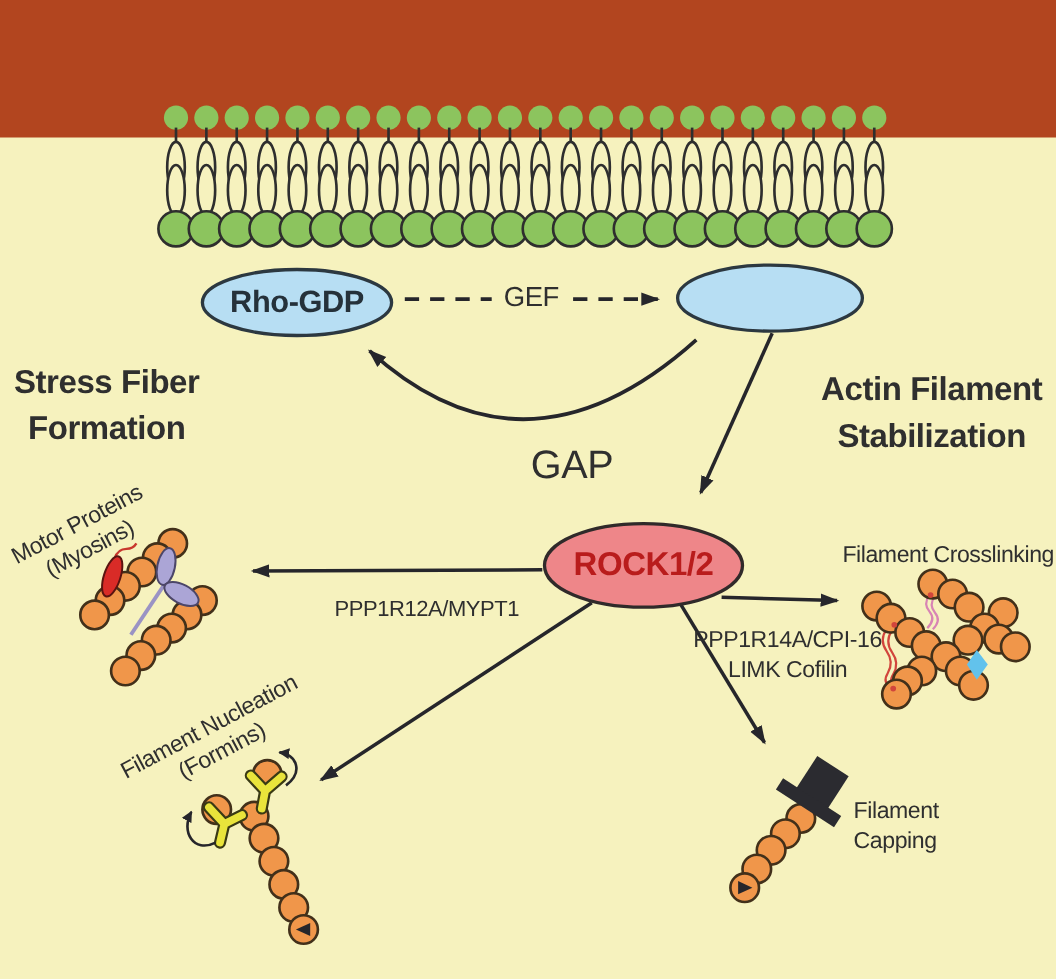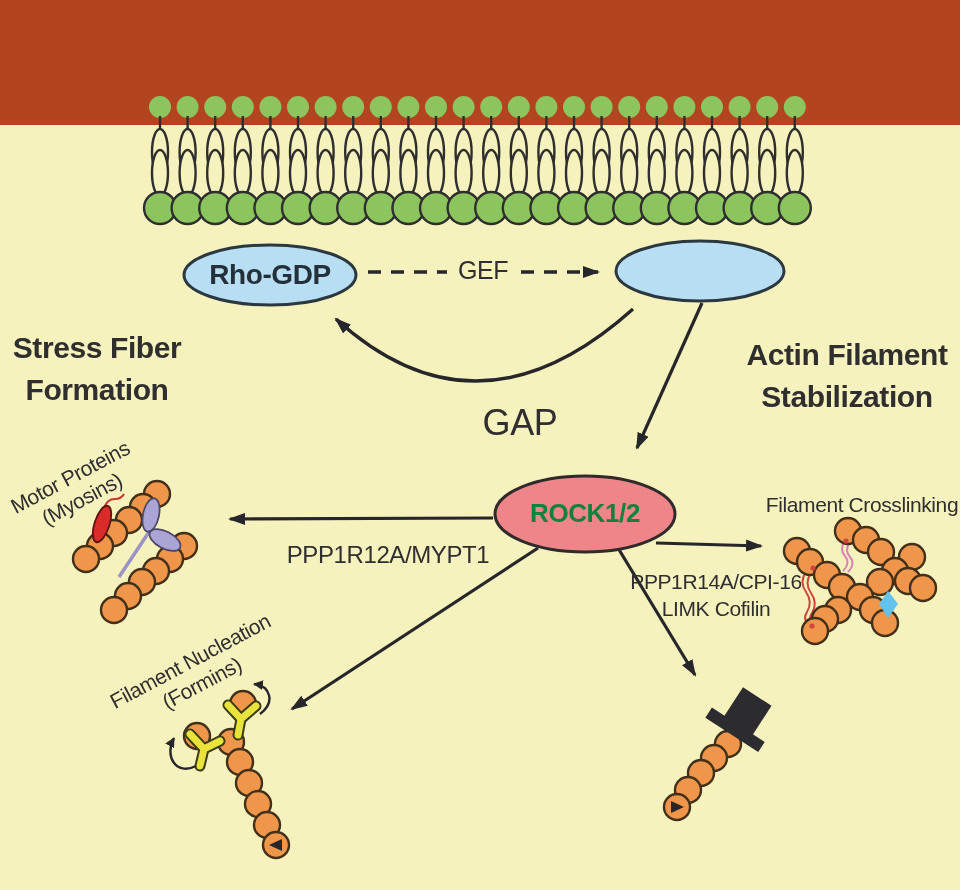--- a/index.html
+++ b/index.html
@@ -3,24 +3,24 @@
 <meta charset="utf-8">
 <style>
   html,body{margin:0;padding:0;}
   body{width:960px;height:890px;overflow:hidden;font-family:"Liberation Sans",sans-serif;}
   .stage{position:relative;width:960px;height:890px;background:var(--background,#F6F2BE);}
   svg{position:absolute;left:0;top:0;}
   .lbl{position:absolute;transform:translate(-50%,-50%);white-space:pre-line;color:var(--text-dark,#2F2F2F);
        text-align:center;line-height:1.28;letter-spacing:-0.4px;}
   .h1{font-size:30px;font-weight:bold;line-height:1.4;}
   .node{font-size:28px;font-weight:bold;color:#25313a;}
-  .rock{font-size:26px;font-weight:bold;color:#15803d;}
+  .rock{font-size:30px;font-weight:bold;color:#b91c1c;}
   .gef{font-size:25px;}
   .gap{font-size:36px;}
-  .mid{font-size:24px;}
+  .mid{font-size:20px;}
   .sm{font-size:21px;}
   .rot{transform:translate(-50%,-50%) rotate(-28deg);line-height:1.2;}
   .left-align{transform:none;text-align:left;line-height:1.3;}
 </style>
 </head>
 <body>
 
 <div class="stage">
 
   <svg width="960" height="890" viewBox="0 0 960 890">
@@ -279,17 +279,19 @@
   <div class="lbl node" style="left:270px;top:275px;">Rho-GDP</div>
   <div class="lbl rock" style="left:585px;top:514px;">ROCK1/2</div>
 
   <div class="lbl gef" style="left:483px;top:270px;">GEF</div>
   <div class="lbl gap" style="left:487px;top:423px;margin-left:33px;">GAP</div>
   <div class="lbl mid" style="left:388px;top:555px;width:260px;">PPP1R12A/MYPT1</div>
   <div class="lbl sm" style="left:716px;top:596px;width:200px;">PPP1R14A/CPI-16
 LIMK Cofilin</div>
 
   <div class="lbl sm" style="left:862px;top:505px;width:220px;">Filament Crosslinking</div>
+  <div class="lbl sm left-align" style="left:776px;top:724px;">Filament
+Capping</div>
   <div class="lbl sm rot" style="left:76px;top:488px;width:170px;">Motor Proteins
 (Myosins)</div>
   <div class="lbl sm rot" style="left:196px;top:672px;width:220px;">Filament Nucleation
 (Formins)</div>
 </div>
 
 </body></html>

